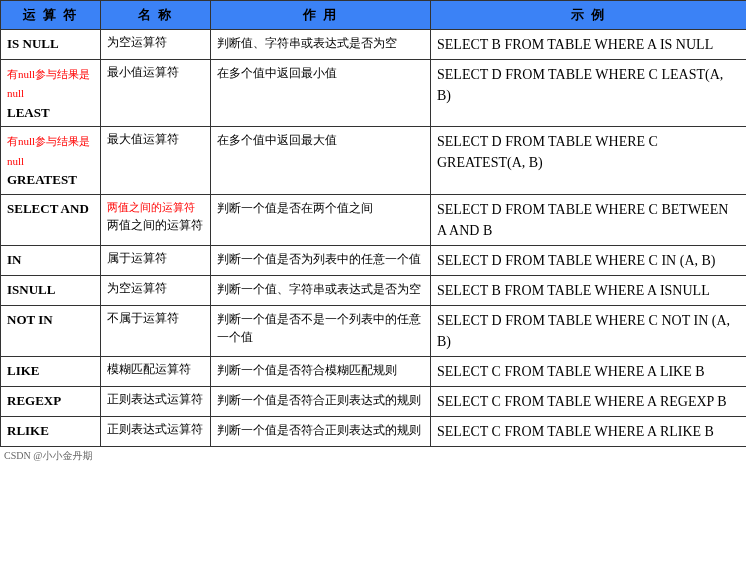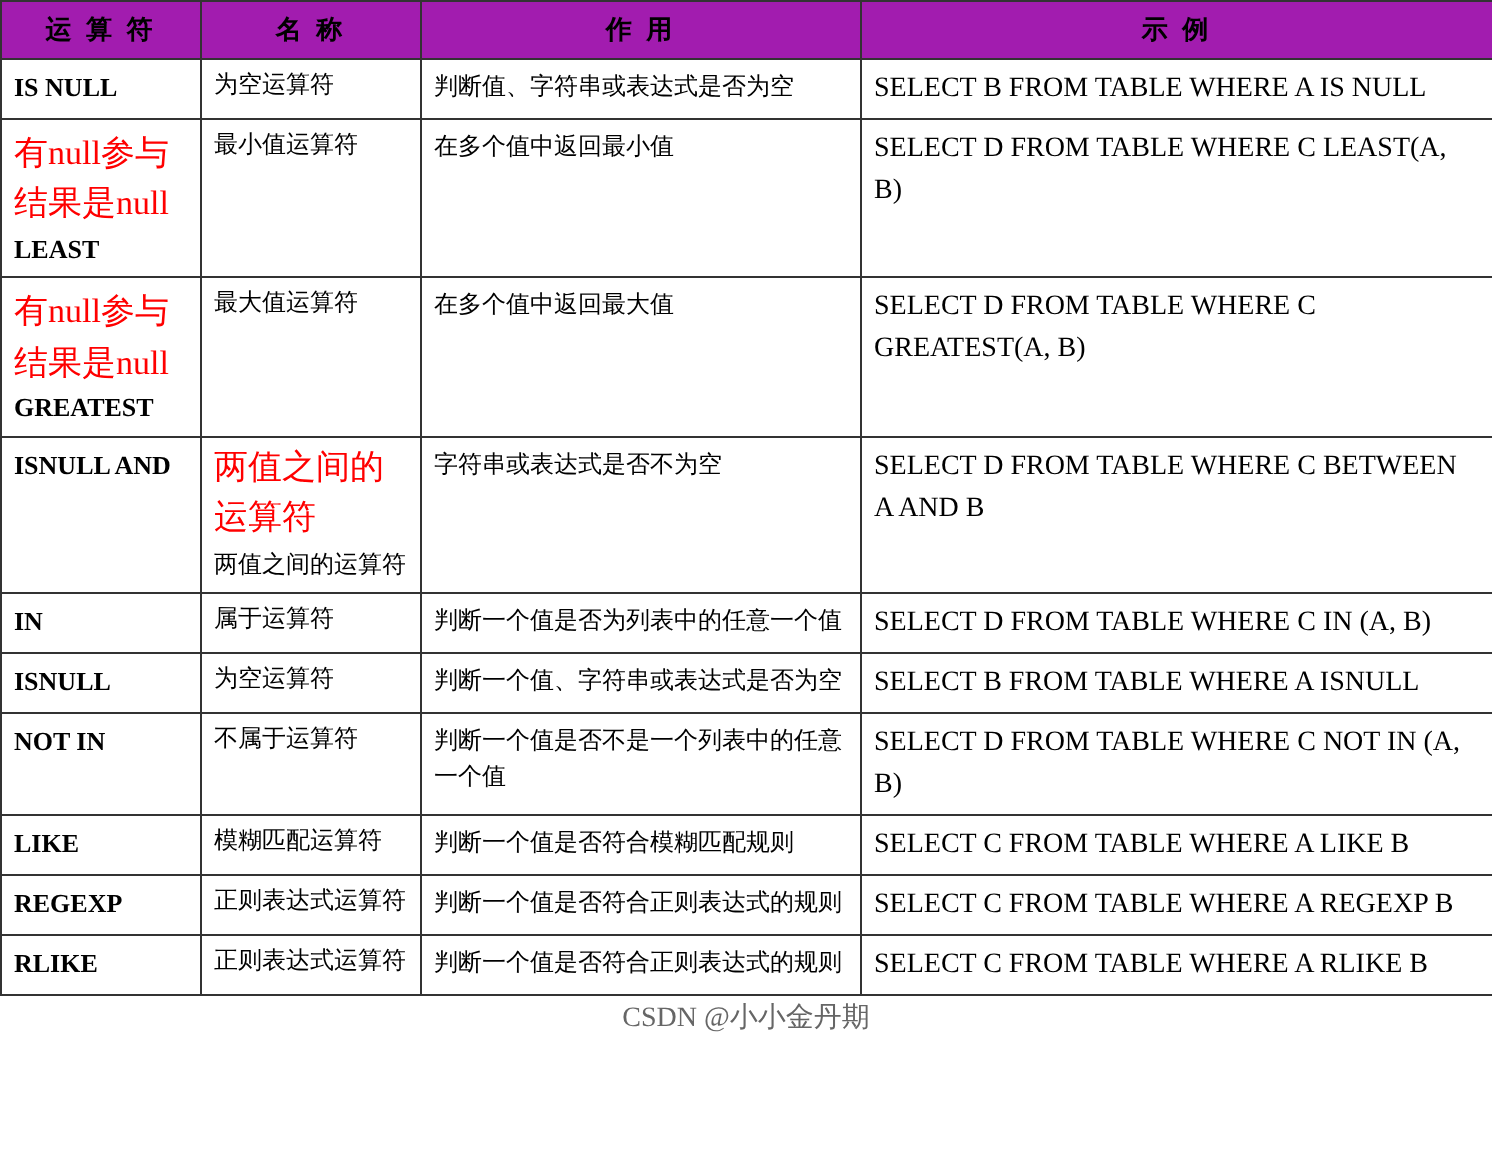--- a/index.html
+++ b/index.html
@@ -19,21 +19,21 @@
       border-collapse: collapse;
       table-layout: fixed;
     }
     th, td {
       border: 1px solid #333;
       padding: 4px 6px;
       vertical-align: top;
       line-height: 1.5;
     }
     th {
-      background: #a21caf;
+      background: #3b82f6;
       text-align: center;
       font-weight: bold;
       font-size: 13px;
       letter-spacing: 2px;
     }
     td {
       font-size: 12px;
     }
     td.col-op {
       width: 100px;
@@ -46,27 +46,27 @@
     }
     td.col-desc {
       width: 220px;
     }
     td.col-example {
       width: 316px;
       font-size: 14px;
     }
     .note-text {
       color: red;
-      font-size: 17px;
+      font-size: 11px;
       font-weight: normal;
     }
     .watermark {
-      text-align: center;
+      text-align: left;
       color: #666;
-      font-size: 14px;
+      font-size: 10px;
       padding: 2px 4px;
     }
   </style>
 </head>
 <body>
 
 <div class="table-container">
   <table>
     <colgroup>
       <col style="width:100px">
@@ -95,23 +95,23 @@
           <td class="col-desc">在多个值中返回最小值</td>
           <td class="col-example">SELECT D FROM TABLE WHERE C LEAST(A, B)</td>
         </tr>
         <tr>
           <td class="col-op"><span class="note-text">有null参与结果是null</span><br>GREATEST</td>
           <td class="col-name">最大值运算符</td>
           <td class="col-desc">在多个值中返回最大值</td>
           <td class="col-example">SELECT D FROM TABLE WHERE C GREATEST(A, B)</td>
         </tr>
         <tr>
-          <td class="col-op">ISNULL AND</td>
+          <td class="col-op">SELECT AND</td>
           <td class="col-name"><span class="note-text">两值之间的运算符</span><br>两值之间的运算符</td>
-          <td class="col-desc">字符串或表达式是否不为空</td>
+          <td class="col-desc">判断一个值是否在两个值之间</td>
           <td class="col-example">SELECT D FROM TABLE WHERE C BETWEEN A AND B</td>
         </tr>
         <tr>
           <td class="col-op">IN</td>
           <td class="col-name">属于运算符</td>
           <td class="col-desc">判断一个值是否为列表中的任意一个值</td>
           <td class="col-example">SELECT D FROM TABLE WHERE C IN (A, B)</td>
         </tr>
         <tr>
           <td class="col-op">ISNULL</td>

